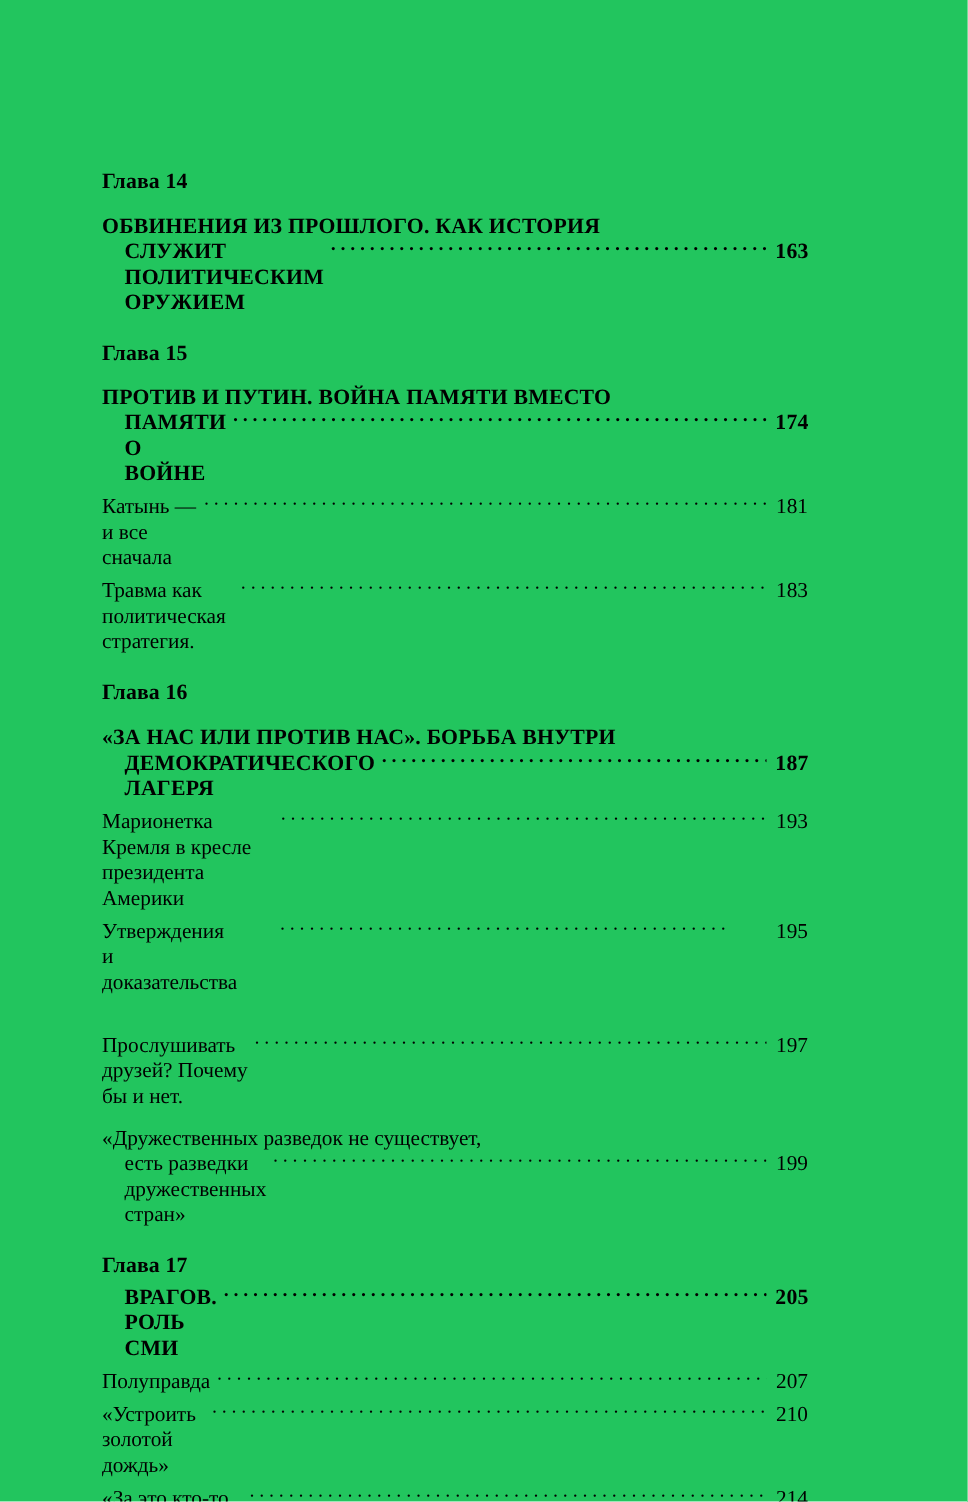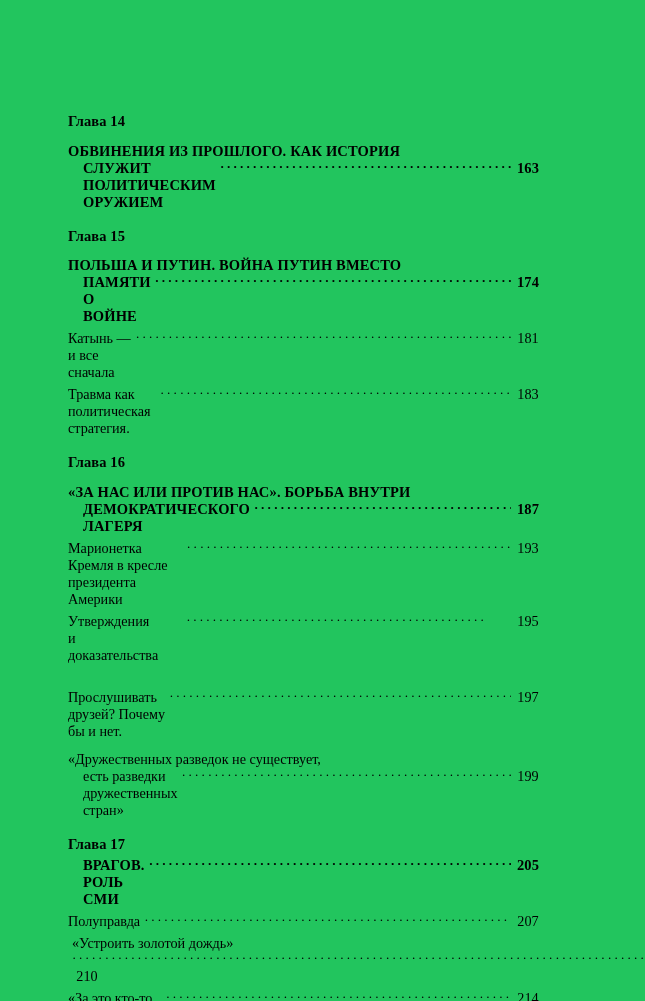--- a/index.html
+++ b/index.html
@@ -114,21 +114,21 @@
           <span class="line2">
             <span class="txt">СЛУЖИТ ПОЛИТИЧЕСКИМ ОРУЖИЕМ</span>
             <span class="dots">·····································································································································</span>
             <span class="pg">163</span>
           </span>
         </div>
       </div>
       <div class="chapter-group">
         <div class="chapter-label">Глава 15</div>
         <div class="chapter-title multiline">
-          <span class="line1">ПОЛЬША И ПУТИН. ВОЙНА ПУТИН ВМЕСТО</span>
+          <span class="line1">ПРОТИВ И ПУТИН. ВОЙНА ПАМЯТИ ВМЕСТО</span>
           <span class="line2">
             <span class="txt">ПАМЯТИ О ВОЙНЕ</span>
             <span class="dots">·····································································································································</span>
             <span class="pg">174</span>
           </span>
         </div>
         <div class="sub-entry multiline">
           <span class="line2" style="padding-left: 0px;">
             <span class="txt">Катынь — и все сначала</span>
             <span class="dots">·····································································································································</span>
@@ -193,21 +193,21 @@
           </span>
         </div>
         <div class="sub-entry multiline">
           <span class="line2" style="padding-left: 0px;">
             <span class="txt">Полуправда</span>
             <span class="dots">·····································································································································</span>
             <span class="pg">207</span>
           </span>
         </div>
         <div class="sub-entry multiline">
-          <span class="line2" style="padding-left: 0px; flex-direction: column;">
+          <span class="line2" style="padding-left: 0px;">
             <span class="txt">«Устроить золотой дождь»</span>
             <span class="dots">·····································································································································</span>
             <span class="pg">210</span>
           </span>
         </div>
         <div class="sub-entry multiline">
           <span class="line2" style="padding-left: 0px;">
             <span class="txt">«За это кто-то должен сесть в тюрьму»</span>
             <span class="dots">·····································································································································</span>
             <span class="pg">214</span>

